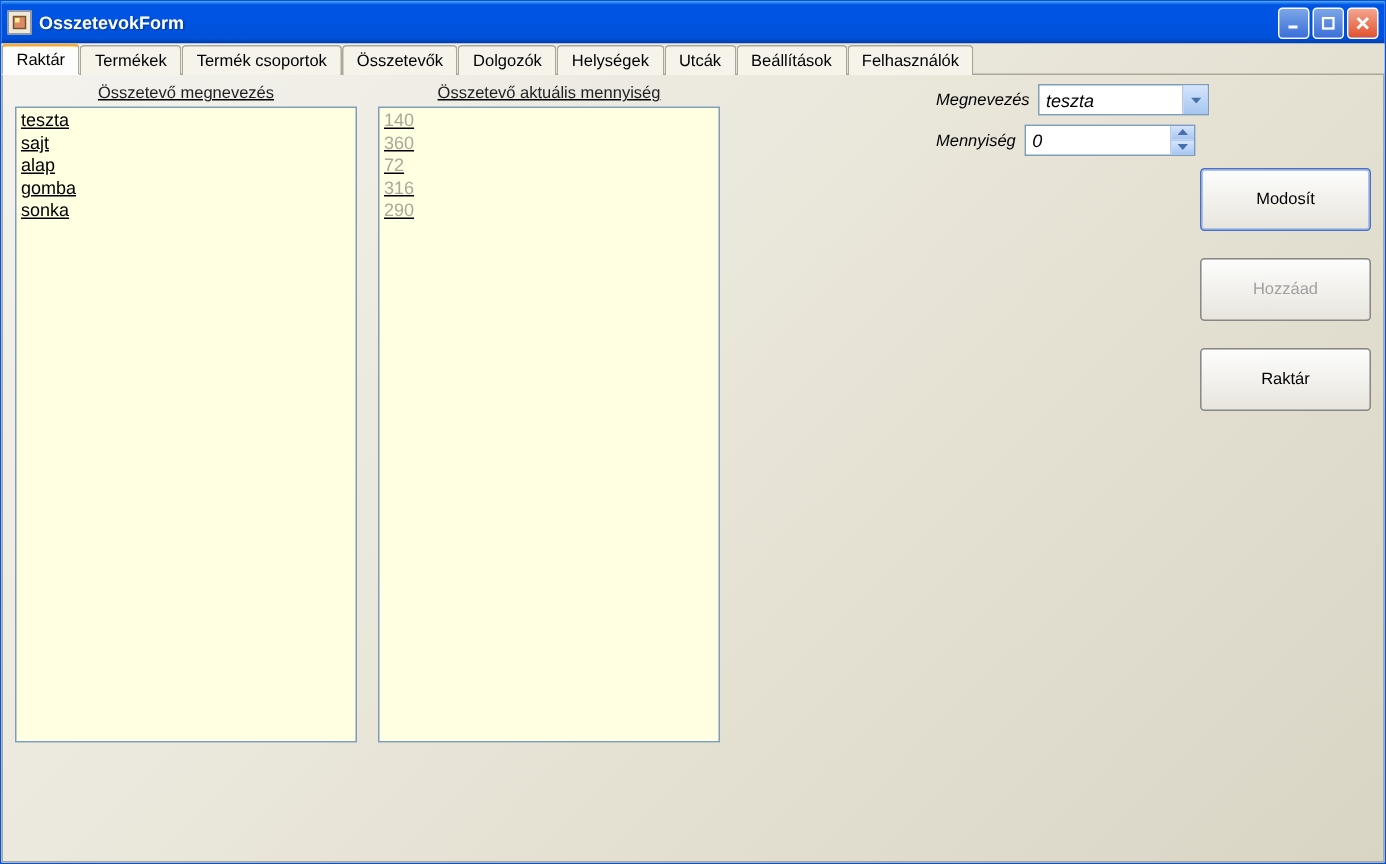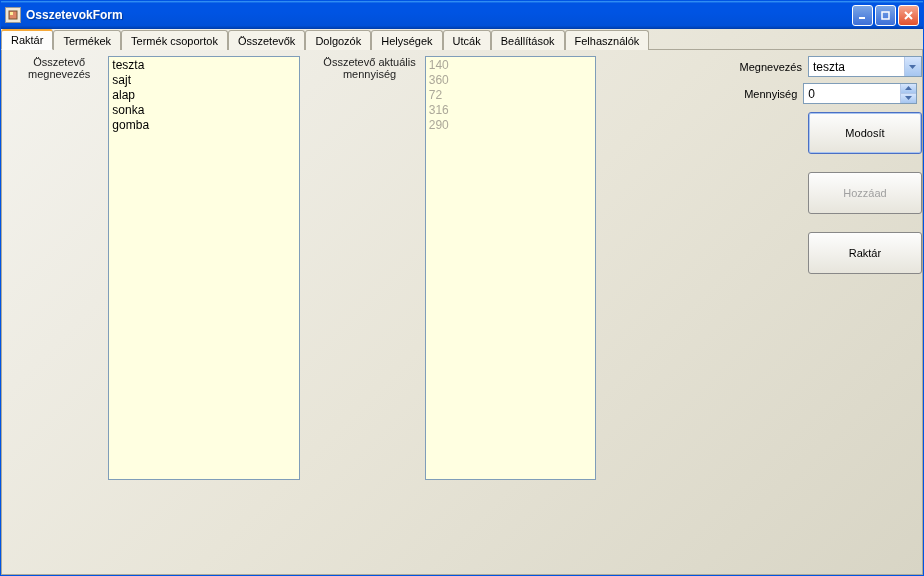--- a/index.html
+++ b/index.html
@@ -106,21 +106,22 @@
     .tab-panel {
       flex: 1;
       border: 1px solid #aca899;
       background: transparent;
       padding: 6px 8px 8px 8px;
       display: flex;
       gap: 14px;
     }
     .col {
       display: flex;
-      flex-direction: row;
+      flex-direction: column;
+      text-decoration: underline;
     }
     .col-header {
       text-align: center;
       font-size: 11px;
       margin-bottom: 3px;
       color: #222;
     }
     .listbox {
       background: #ffffe1;
       border: 1px solid #7f9db9;
@@ -133,23 +134,24 @@
     .listbox.qty { width: 228px; height: 424px; color: #aca899; }
     .listbox .item { padding: 0 1px; cursor: pointer; }
     .right-panel {
       flex: 1;
       padding-left: 130px;
       padding-top: 0px;
     }
     .form-row {
       display: flex;
       align-items: center;
-      justify-content: center;
+      justify-content: flex-start;
       margin-bottom: 6px;
       gap: 6px;
+      font-style: italic;
     }
     .form-label {
       font-size: 11px;
       text-align: right;
     }
     .combo {
       width: 114px;
       height: 21px;
       border: 1px solid #7f9db9;
       background: white;
@@ -272,22 +274,22 @@
       </div>
 
     <div class="tab-panel">
 
       <div class="col">
         <div class="col-header">Összetevő megnevezés</div>
         <div class="listbox names" id="name-list">
             <div class="item">teszta</div>
             <div class="item">sajt</div>
             <div class="item">alap</div>
+            <div class="item">gomba</div>
             <div class="item">sonka</div>
-            <div class="item">gomba</div>
           </div>
       </div>
 
       <div class="col">
         <div class="col-header">Összetevő aktuális mennyiség</div>
         <div class="listbox qty" id="qty-list">
             <div class="item">140</div>
             <div class="item">360</div>
             <div class="item">72</div>
             <div class="item">316</div>

